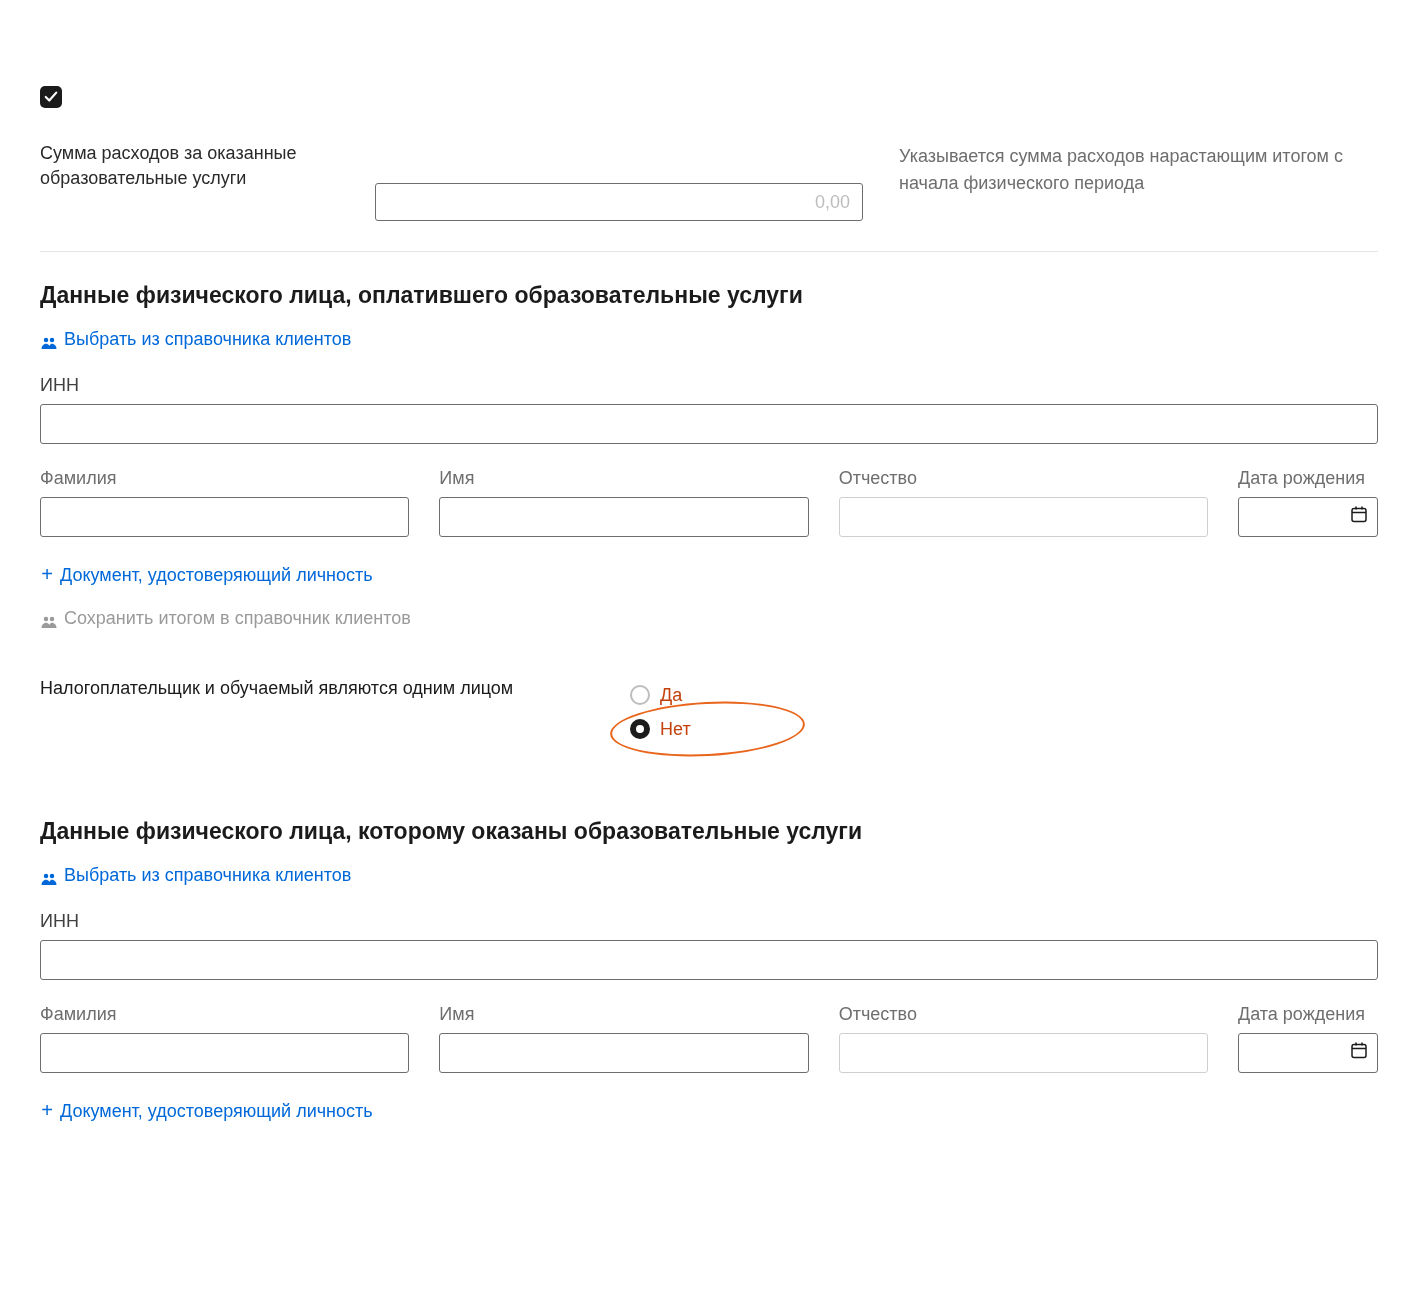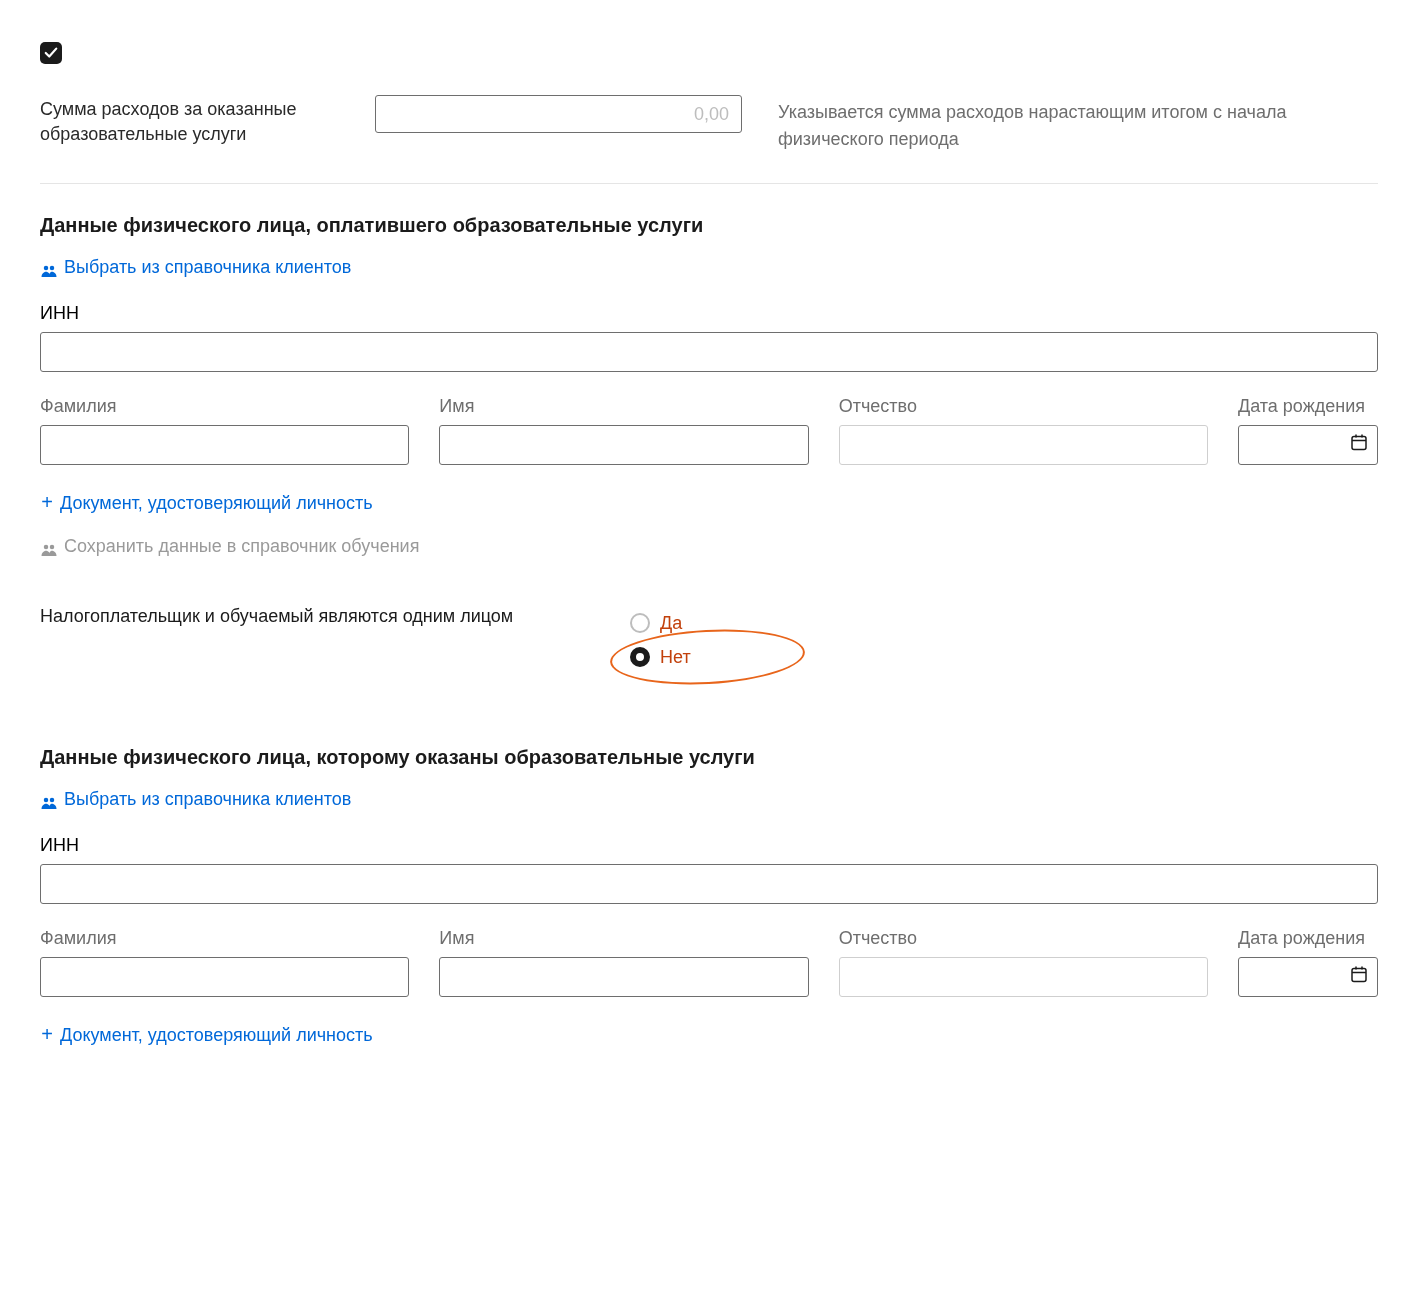--- a/index.html
+++ b/index.html
@@ -18,22 +18,23 @@
     margin-bottom: 30px;
   }
   .lbl-col {
     width: 335px;
     flex-shrink: 0;
     color: #2a2a2a;
     line-height: 1.4;
     padding-top: 2px;
   }
   .ctl-col {
-    width: 367px;
+    width: 488px;
     flex-shrink: 0;
+    margin-top: 44px;
   }
   .hint-col {
     flex: 1;
     padding-left: 36px;
     color: #6e6e6e;
     line-height: 1.5;
     padding-top: 4px;
   }
   .checkbox {
     width: 22px;
@@ -57,42 +58,42 @@
     text-align: right;
     background: #fff;
   }
   input::placeholder { color: #bdbdbd; }
   hr.sep {
     border: none;
     border-top: 1px solid #e5e5e5;
     margin: 10px 0 30px 0;
   }
   .section-title {
-    font-size: 20px;
+    font-size: 23px;
     font-weight: 600;
     margin: 4px 0 20px 0;
   }
   .link {
     color: #0068d9;
     cursor: pointer;
     display: inline-flex;
     align-items: flex-end;
     gap: 6px;
     font-size: 18px;
   }
   .link.muted { color: #9a9a9a; cursor: default; }
   .link svg.ppl { width: 18px; height: 14px; flex-shrink: 0; }
   .link .plus {
     font-size: 20px;
     font-weight: 400;
     width: 14px;
     text-align: center;
   }
   .field-label {
-    color: #000000;
+    color: #404040;
     margin: 20px 0 8px 0;
     font-size: 18px;
   }
   .field-label.darker { color: #6e6e6e; }
   input.txt {
     width: 100%;
     height: 40px;
     border: 1.5px solid #6e6e6e;
     border-radius: 3px;
     padding: 0 10px;
@@ -241,21 +242,21 @@
 
 <div class="spacer-md"></div>
 
 <span class="link muted">
   <svg class="ppl" viewBox="0 0 24 16">
     <circle cx="8" cy="4" r="3" fill="#9a9a9a"></circle>
       <circle cx="16" cy="4" r="3" fill="#9a9a9a"></circle>
     <path d="M2 16 C2 11 6 9 8 9 C10 9 14 11 14 16 Z" fill="#9a9a9a"></path>
     <path d="M12 16 C12 11 14 9 16 9 C18 9 22 11 22 16 Z" fill="#9a9a9a"></path>
   </svg>
-  <span>Сохранить данные в справочник обучения</span>
+  <span>Сохранить итогом в справочник клиентов</span>
 </span>
 
 <div class="spacer-lg"></div>
 
 
 <div class="radio-row">
   <div class="radio-label-col">Налогоплательщик и обучаемый являются одним лицом</div>
   <div class="radio-opts">
     <div class="radio-item">
       <span class="radio unchecked"></span>

